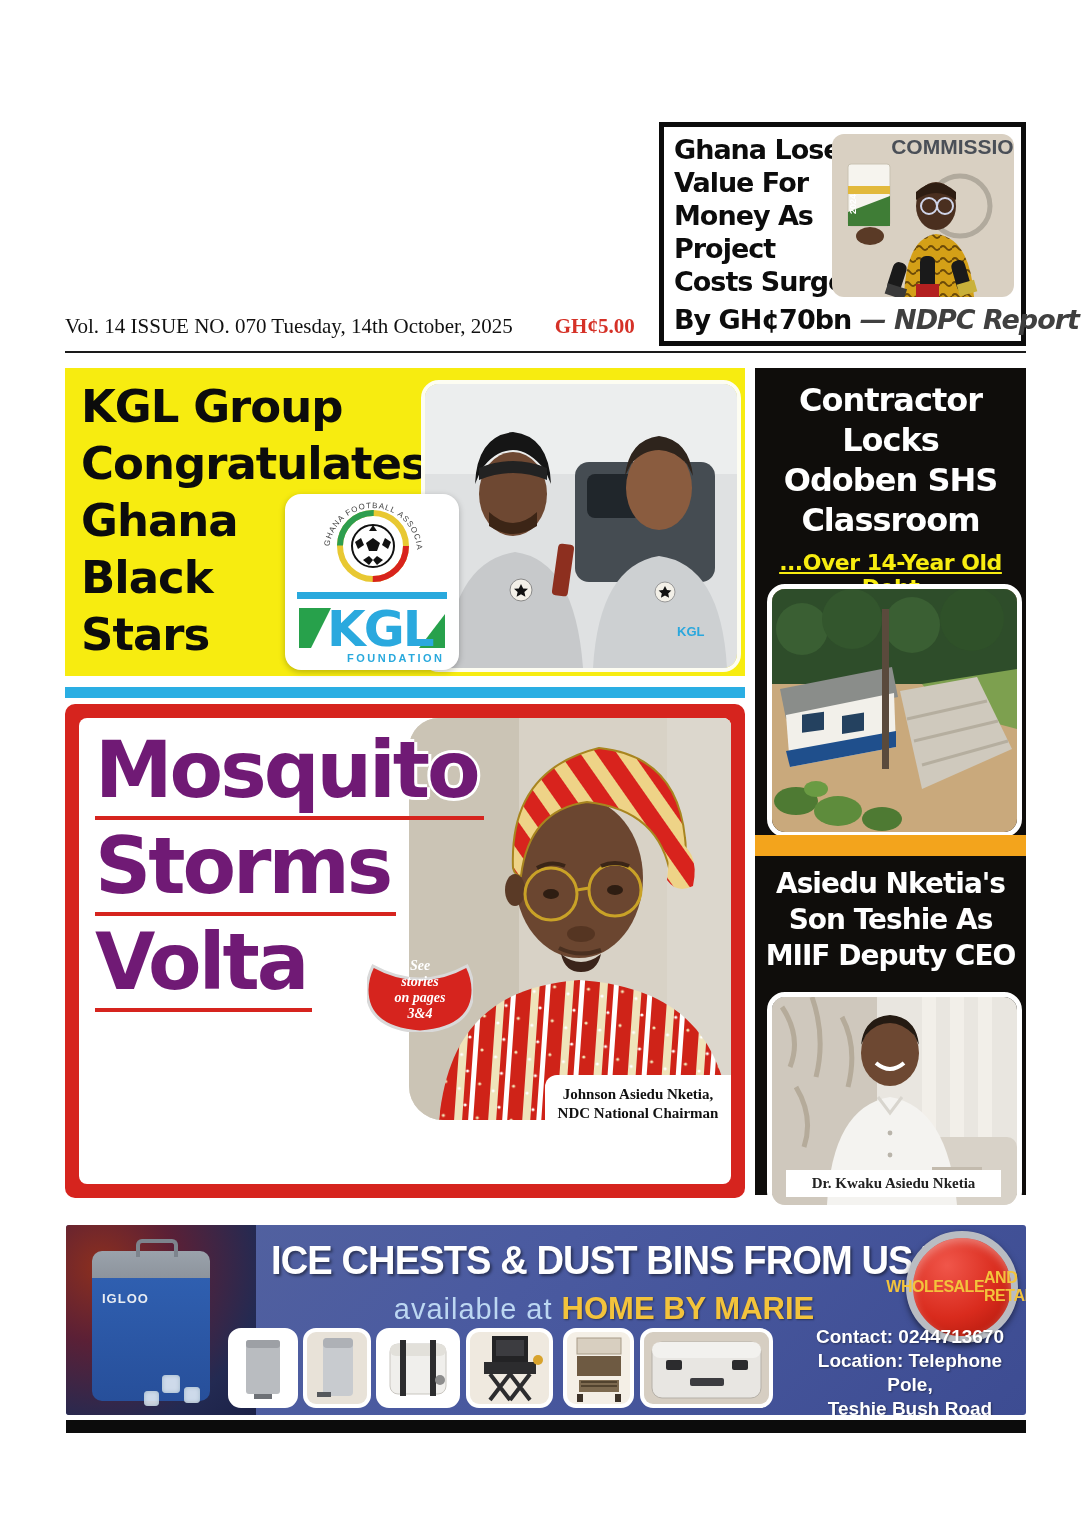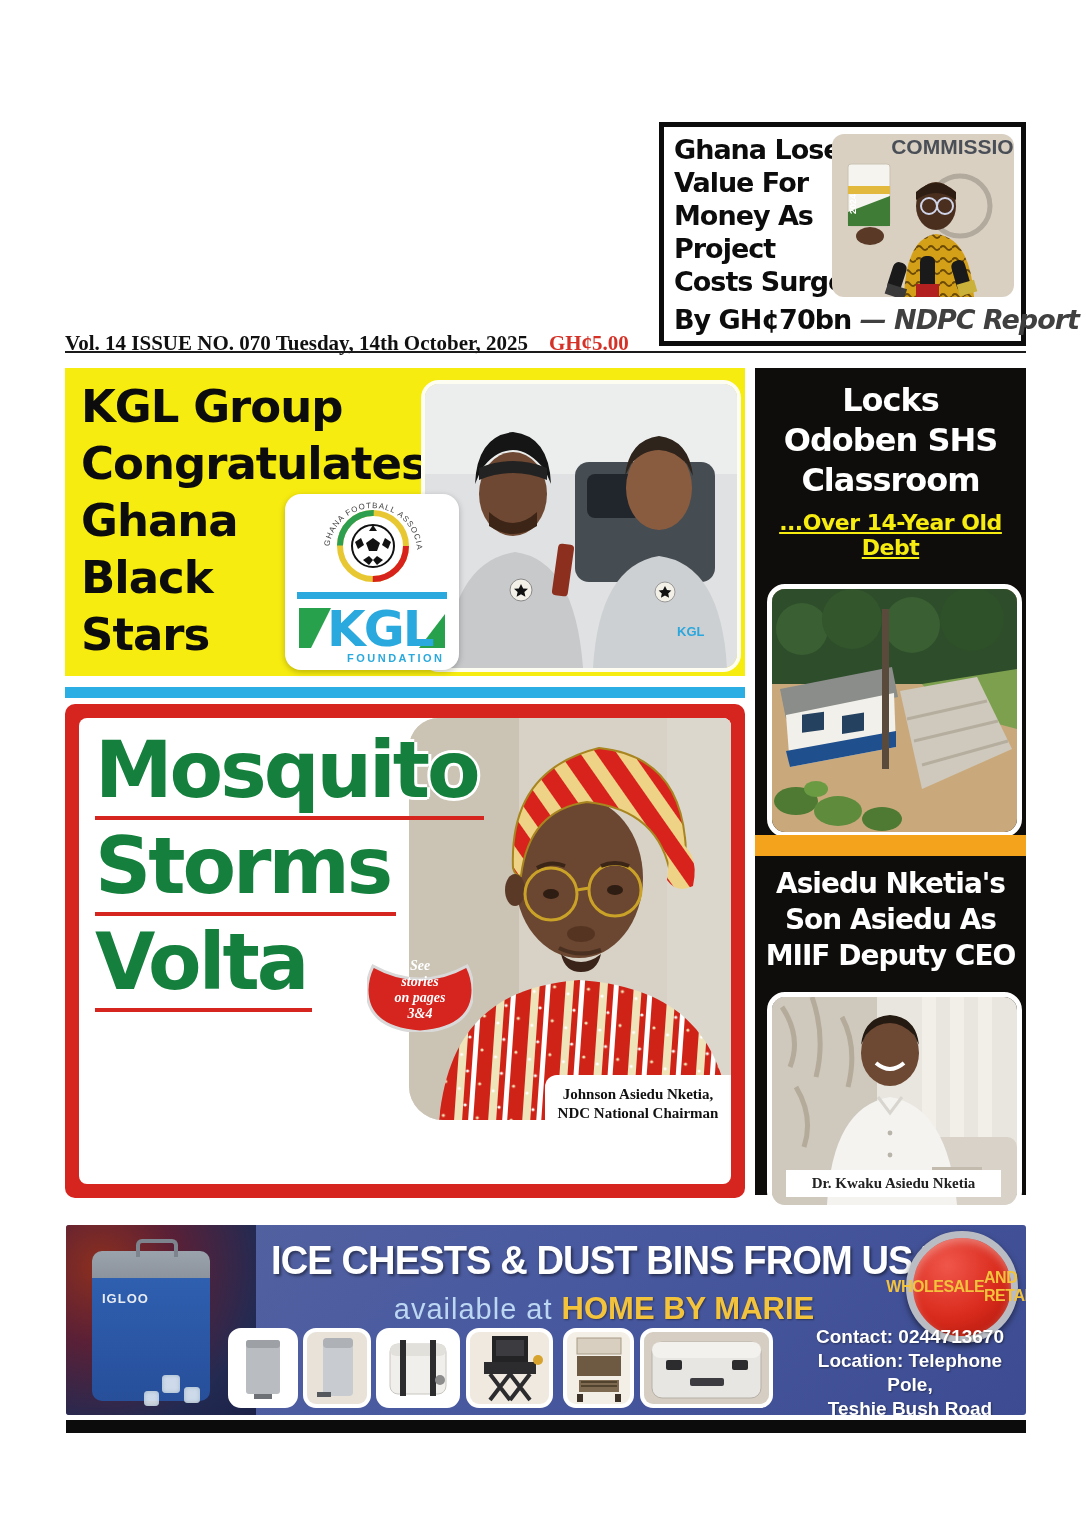--- a/index.html
+++ b/index.html
@@ -10,22 +10,22 @@
   
   #masthead{left:65px;top:127px;width:592px;height:183px;background:#d53127;}
   #mast-day{position:absolute;left:30px;top:8px;color:#fff;font-family:"Liberation Serif",serif;
             font-weight:900;font-size:46px;letter-spacing:5px;}
   #mast-break{position:absolute;left:22px;top:40px;color:#fff;font-family:"Liberation Serif",serif;
             font-weight:900;font-size:118px;line-height:1;letter-spacing:0px;transform:scaleY(1.06);transform-origin:top left;}
   #freedom-box{position:absolute;right:8px;top:6px;width:210px;height:30px;background:#fff;
             display:flex;align-items:center;justify-content:center;}
   #freedom-box span{color:#d53127;font-weight:800;font-size:20px;font-family:"DejaVu Sans",sans-serif;letter-spacing:-0.5px;}
   #issue-row{left:65px;top:314px;width:600px;display:flex;align-items:baseline;}
-  #issue-line{color:#111;font-family:"Liberation Serif",serif;font-weight:700;font-size:21px;margin-top:17px;}
-  #price{color:#d53127;font-family:"Liberation Serif",serif;font-weight:700;font-size:21px;margin-left:21px;text-align:right;}
+  #issue-line{color:#111;font-family:"Liberation Serif",serif;font-weight:400;font-size:21px;}
+  #price{color:#d53127;font-family:"Liberation Serif",serif;font-weight:700;font-size:21px;margin-left:42px;text-align:right;}
   #hairline{left:65px;top:351px;width:961px;height:2px;background:#1a1a1a;}
 
   
   #ndpc-box{left:659px;top:122px;width:367px;height:224px;background:#fff;border:5px solid #0c0c0c;box-sizing:border-box;}
   .ndpc-line{margin:0 0 0 10px;font-family:"DejaVu Sans",sans-serif;font-weight:800;font-size:27px;
              line-height:33px;color:#0c0c0c;letter-spacing:-1px;}
   #ndpc-last{position:absolute;left:10px;bottom:6px;font-family:"DejaVu Sans",sans-serif;font-weight:800;
              font-size:27px;color:#0c0c0c;letter-spacing:-1px;white-space:nowrap;}
   #ndpc-attr{color:#404040;font-style:italic;}
   #ndpc-photo{position:absolute;right:7px;top:7px;width:182px;height:163px;border-radius:12px;overflow:hidden;}
@@ -42,21 +42,21 @@
   
   #cyan-strip{left:65px;top:687px;width:680px;height:11px;background:#2aaee3;}
 
   
   #main-panel{left:65px;top:704px;width:680px;height:494px;background:#d6241e;border-radius:10px;}
   #main-inner{position:absolute;left:14px;top:14px;width:652px;height:466px;background:#fff;border-radius:8px;}
   #main-photo{position:absolute;left:330px;top:0;width:322px;height:402px;overflow:hidden;z-index:1;
               border-radius:30px 8px 8px 34px;}
   #main-headline{position:absolute;left:16px;top:6px;z-index:2;}
   .mh-line{width:fit-content;font-family:"DejaVu Sans",sans-serif;font-weight:900;font-size:78px;line-height:92px;
-           color:#15803d;letter-spacing:-3px;border-bottom:4px solid #d6241e;padding:0 6px 0 0;
+           color:#701a75;letter-spacing:-3px;border-bottom:4px solid #d6241e;padding:0 6px 0 0;
            text-shadow:3px 0 0 #fff,-3px 0 0 #fff,0 3px 0 #fff,0 -3px 0 #fff,2px 2px 0 #fff,-2px -2px 0 #fff;}
   #see-badge{position:absolute;left:288px;top:226px;width:106px;height:88px;z-index:3;}
   #see-badge-text{position:absolute;left:0;top:14px;width:106px;text-align:center;color:#fff;
            font-family:"Liberation Serif",serif;font-style:italic;font-weight:700;font-size:14px;line-height:16px;}
   #main-caption{position:absolute;left:466px;top:357px;width:186px;height:58px;background:#fff;z-index:2;
            border-radius:12px 0 0 0;display:flex;flex-direction:column;justify-content:center;align-items:center;}
   .cap-line{font-family:"Liberation Serif",serif;font-weight:700;font-size:15px;color:#111;line-height:19px;}
   #main-subhead{position:absolute;left:16px;top:414px;z-index:3;width:fit-content;
            font-family:"Liberation Serif",serif;font-style:italic;font-weight:800;font-size:42px;color:#d6241e;
            border-bottom:4px solid #d6241e;padding:0 16px 2px 0;letter-spacing:-1px;}
@@ -274,20 +274,21 @@
       </div>
       <div id="main-caption">
         <div class="cap-line">Johnson Asiedu Nketia,</div>
         <div class="cap-line">NDC National Chairman</div>
       </div>
     </div>
   </div>
 
   <div id="right-panel" class="abs">
     <div id="rp1-head">
+      <div class="rp1-line">Contractor</div>
       <div class="rp1-line">Locks</div>
       <div class="rp1-line">Odoben SHS</div>
       <div class="rp1-line">Classroom</div>
     </div>
     <div id="rp1-kicker">...Over  14-Year Old Debt</div>
     <div id="rp-photo1">
       <svg width="245" height="243" viewBox="0 0 245 243">
         <rect width="245" height="243" fill="#c9a97c"></rect>
         <rect width="245" height="95" fill="#2e4d2a"></rect>
         <circle cx="30" cy="40" r="26" fill="#3a5f33"></circle>
@@ -307,21 +308,21 @@
         <line x1="150" y1="176" x2="236" y2="152" stroke="#b5ae9f" stroke-width="3"></line>
         <ellipse cx="24" cy="212" rx="22" ry="14" fill="#4e7a33"></ellipse>
         <ellipse cx="66" cy="222" rx="24" ry="15" fill="#5e8c3c"></ellipse>
         <ellipse cx="110" cy="230" rx="20" ry="12" fill="#4e7a33"></ellipse>
         <ellipse cx="44" cy="200" rx="12" ry="8" fill="#6a9b43"></ellipse>
       </svg>
     </div>
     <div id="orange-bar"></div>
     <div id="rp2-head">
       <div class="rp2-line">Asiedu Nketia's</div>
-      <div class="rp2-line">Son Asiedu As</div>
+      <div class="rp2-line">Son Teshie As</div>
       <div class="rp2-line">MIIF Deputy CEO</div>
     </div>
     <div id="rp-photo2">
       <svg width="245" height="208" viewBox="0 0 245 208">
         <rect width="245" height="208" fill="#e9e6e0"></rect>
         <rect width="105" height="208" fill="#cfc8bd"></rect>
         <path d="M10,10 q20,30 8,60 M40,0 q14,40 4,80 M70,20 q16,30 6,70 M24,90 q18,30 8,60" stroke="#b5ab9a" stroke-width="5" fill="none"></path>
         <rect x="150" y="0" width="14" height="208" fill="#f2efe9"></rect>
         <rect x="178" y="0" width="14" height="208" fill="#f2efe9"></rect>
         <rect x="206" y="0" width="14" height="208" fill="#f2efe9"></rect>

